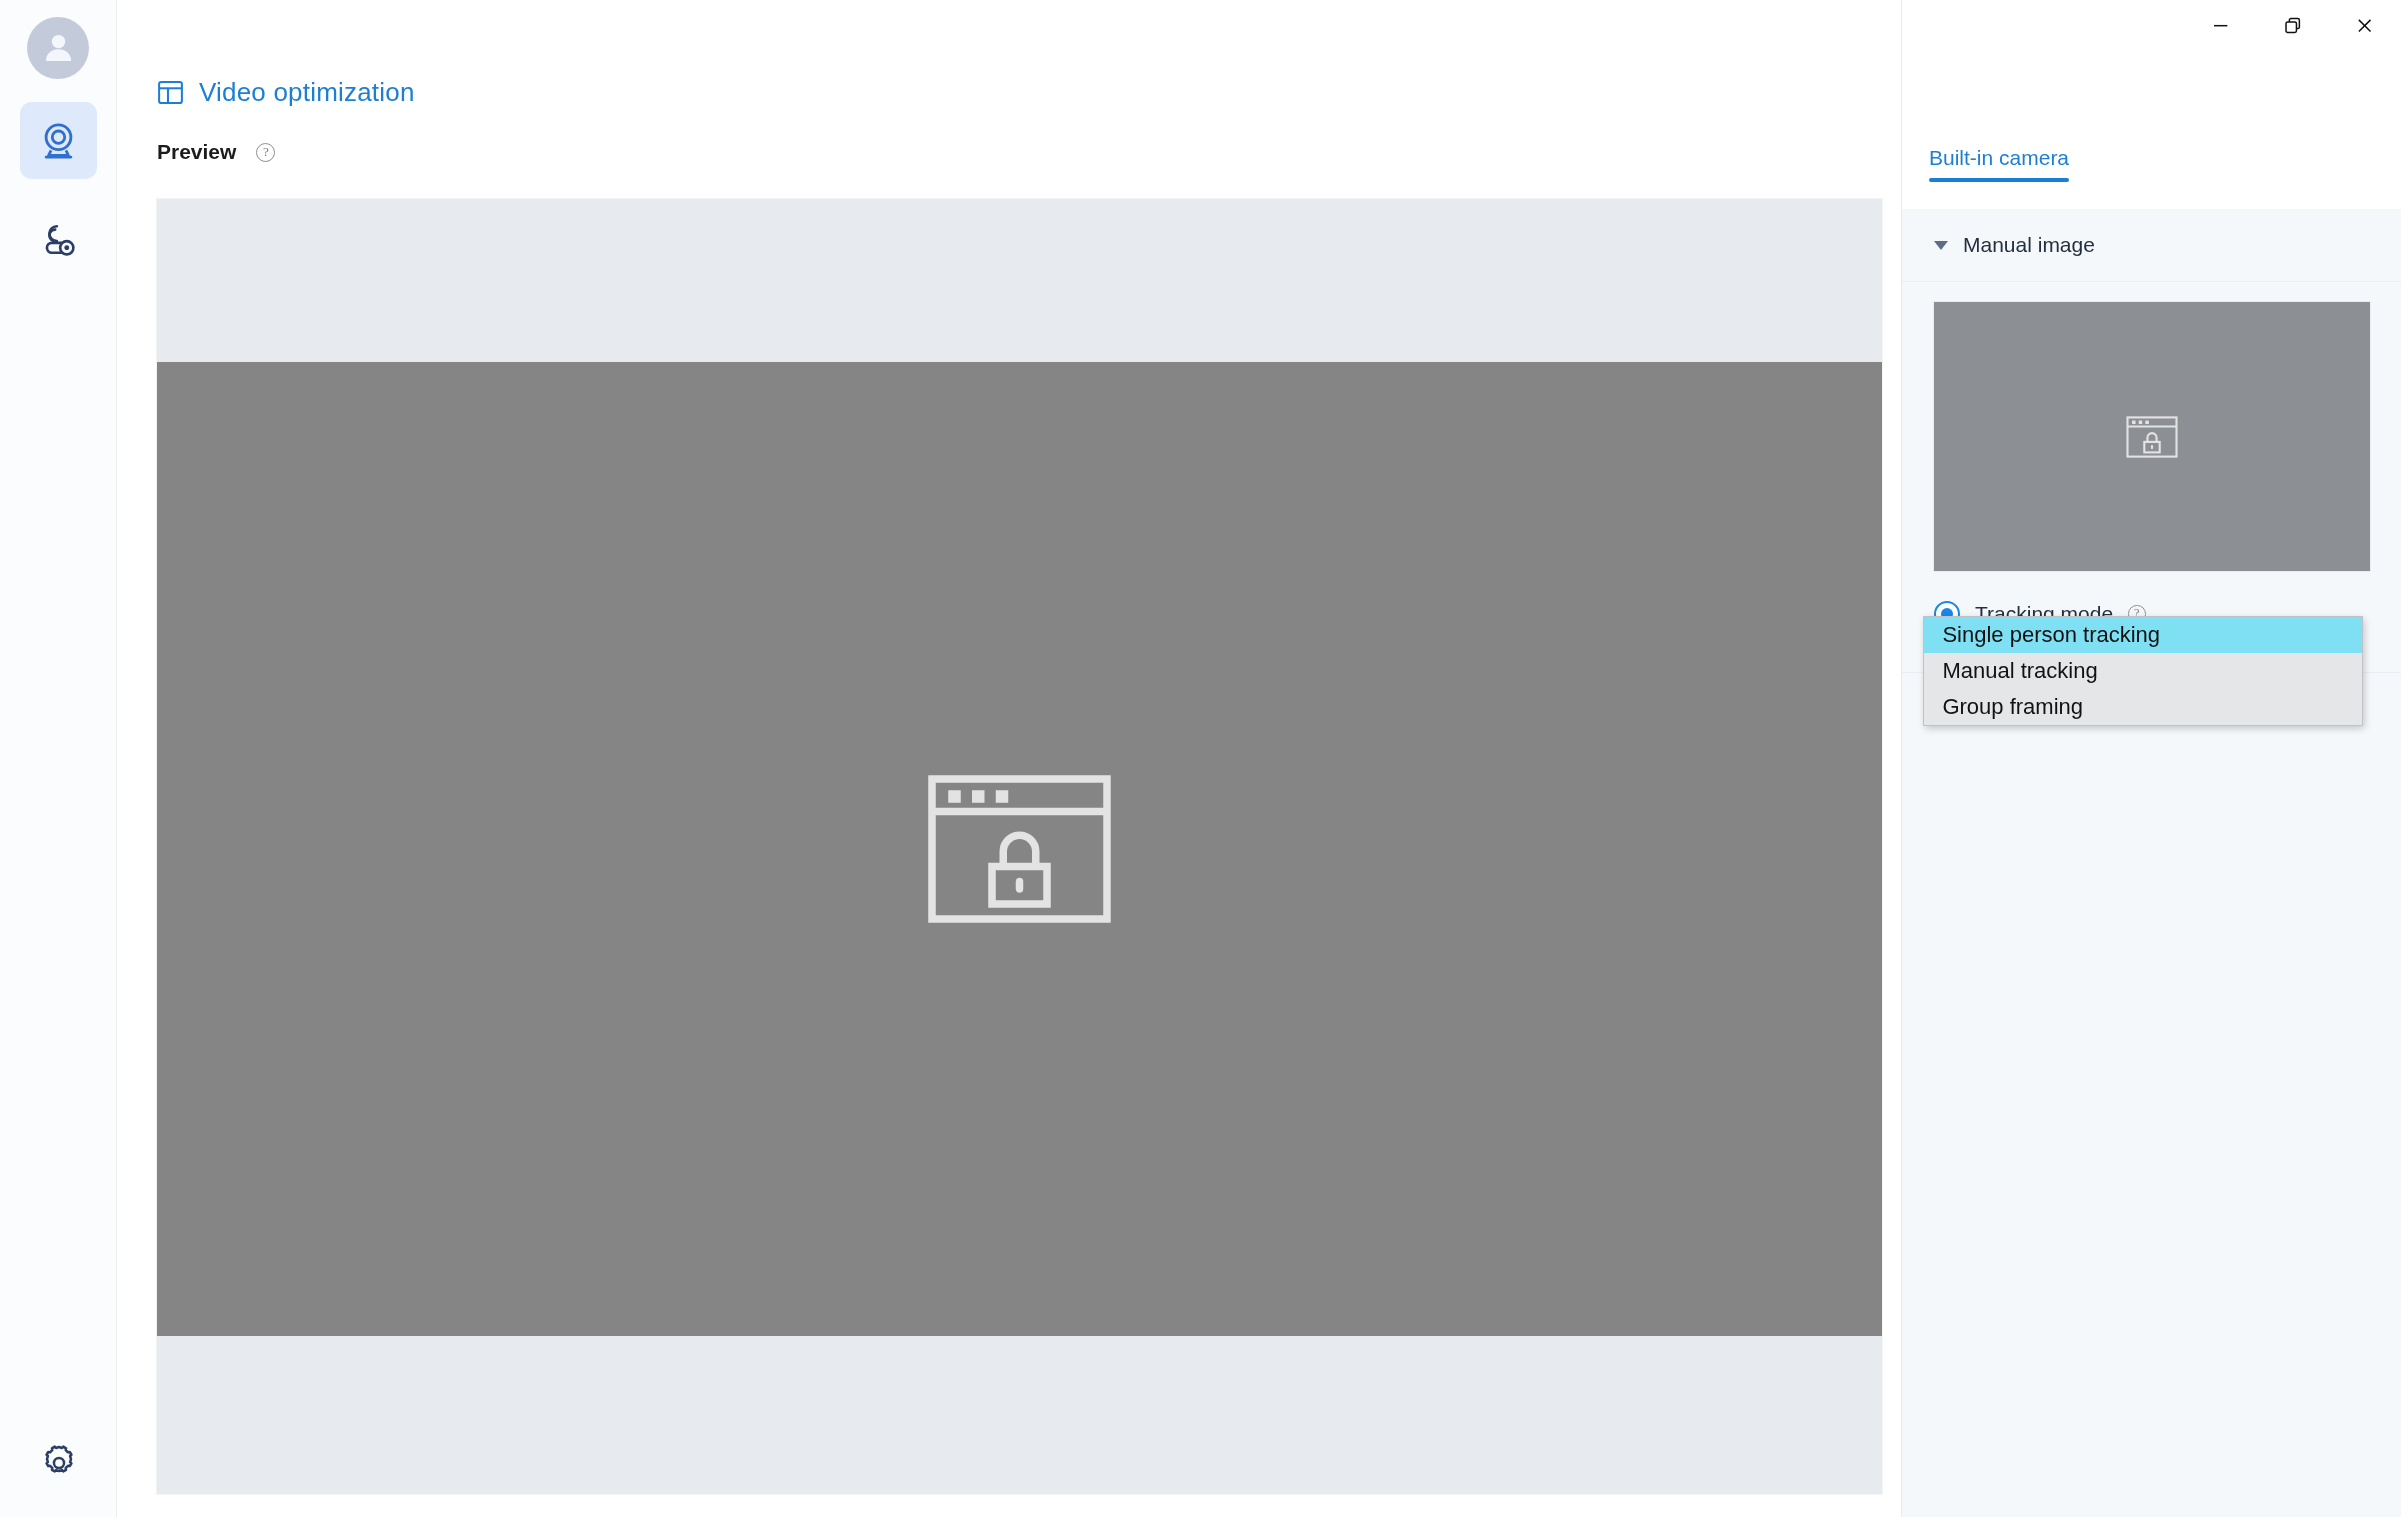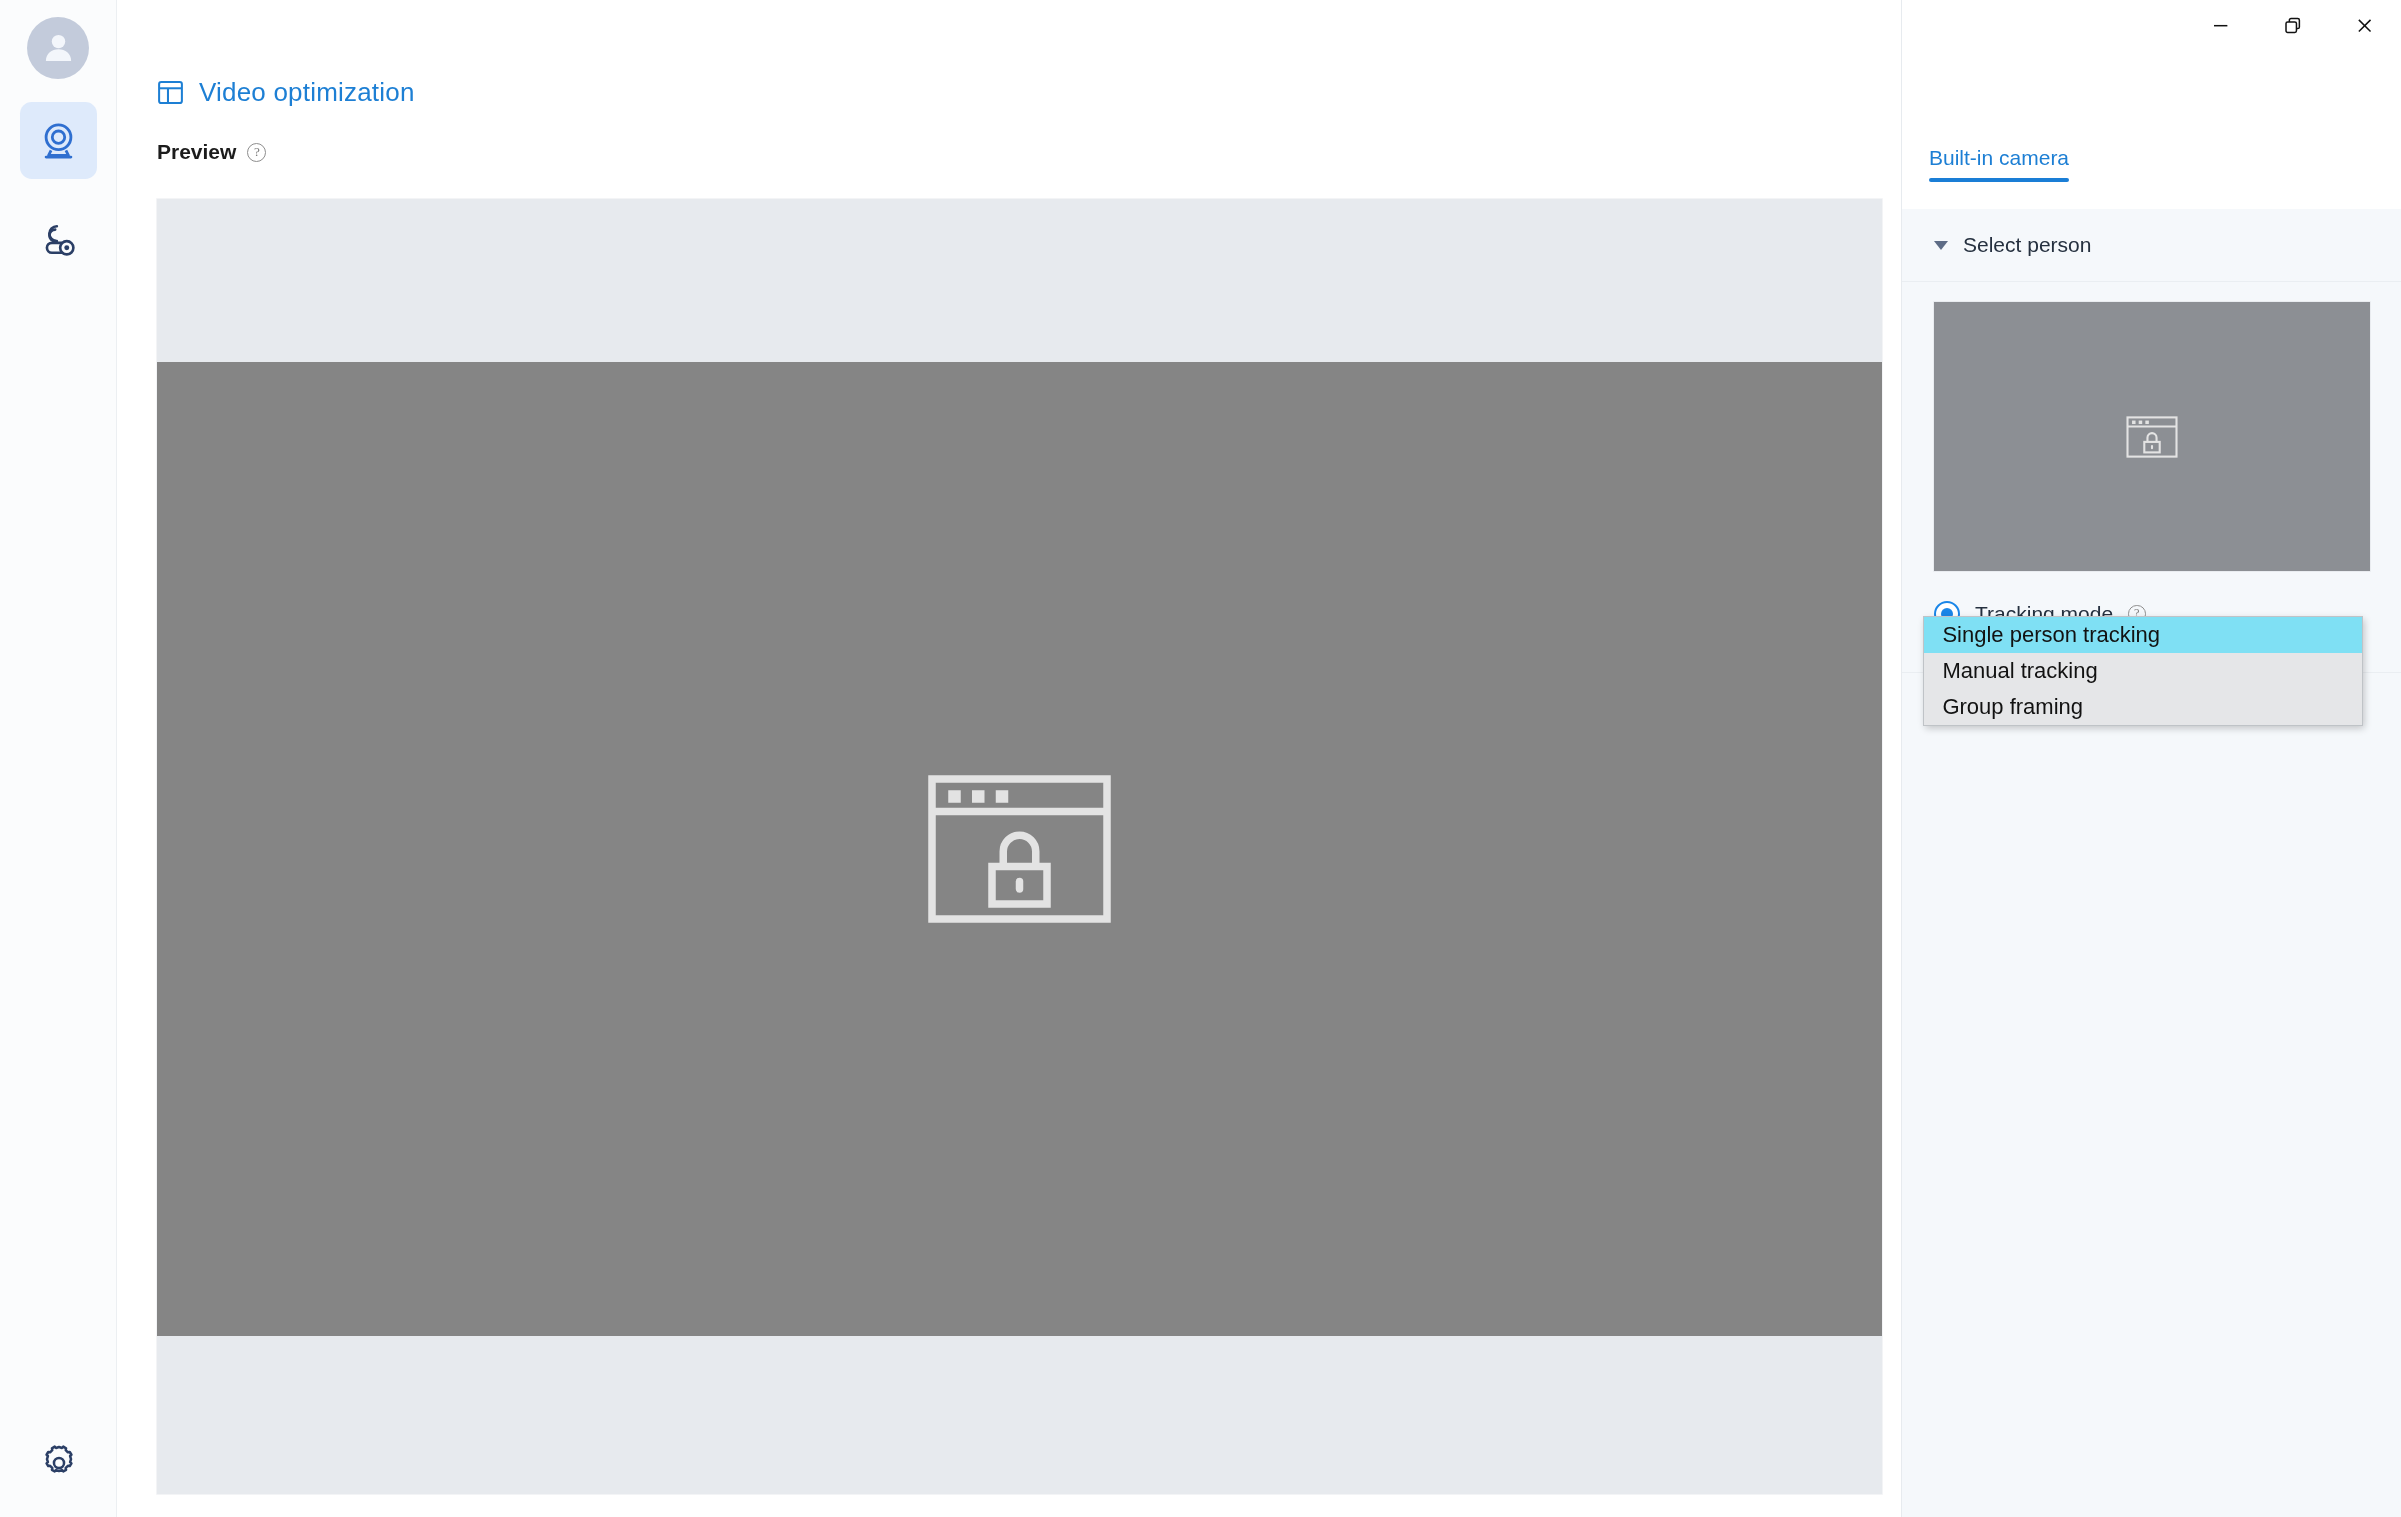--- a/index.html
+++ b/index.html
@@ -64,21 +64,21 @@
     position: absolute; top: 77px; left: 39px;
     display: flex; align-items: center; gap: 15px;
   }
   .page-title {
     font-size: 26px; color: #1d7fd4; font-weight: 400;
     letter-spacing: 0.2px;
   }
 
   .preview-label-row {
     position: absolute; top: 140px; left: 39px;
-    display: flex; align-items: center; gap: 11px;
+    display: flex; align-items: center; gap: 20px;
   }
   .preview-label {
     font-size: 21px; font-weight: bold; color: #1c1c1c;
   }
   .help-icon {
     width: 19px; height: 19px; border-radius: 50%;
     border: 1.3px solid #8e8e8e; color: #7a7a7a;
     font-size: 13.3px; line-height: 16.7px; text-align: center;
     font-family: "Liberation Serif", serif;
     display: inline-block;
@@ -283,21 +283,21 @@
   </div>
 
   <div class="right-panel">
 
     <div class="tabs">
       <div class="tab">Built-in camera</div>
     </div>
 
     <div class="section-header">
       <span class="tri down"></span>
-      <span class="section-title">Select person</span>
+      <span class="section-title">Manual image</span>
     </div>
 
     <div class="thumb-wrap">
       <div class="thumb">
         <svg width="52" height="42" viewBox="0 0 74 60">
           <rect x="2" y="2" width="70" height="56" fill="none" stroke="#e3e3e3" stroke-width="3"></rect>
           <line x1="2" y1="15" x2="72" y2="15" stroke="#e3e3e3" stroke-width="3"></line>
           <rect x="8.5" y="6.5" width="5" height="5" fill="#e3e3e3"></rect>
           <rect x="18" y="6.5" width="5" height="5" fill="#e3e3e3"></rect>
           <rect x="27.5" y="6.5" width="5" height="5" fill="#e3e3e3"></rect>

